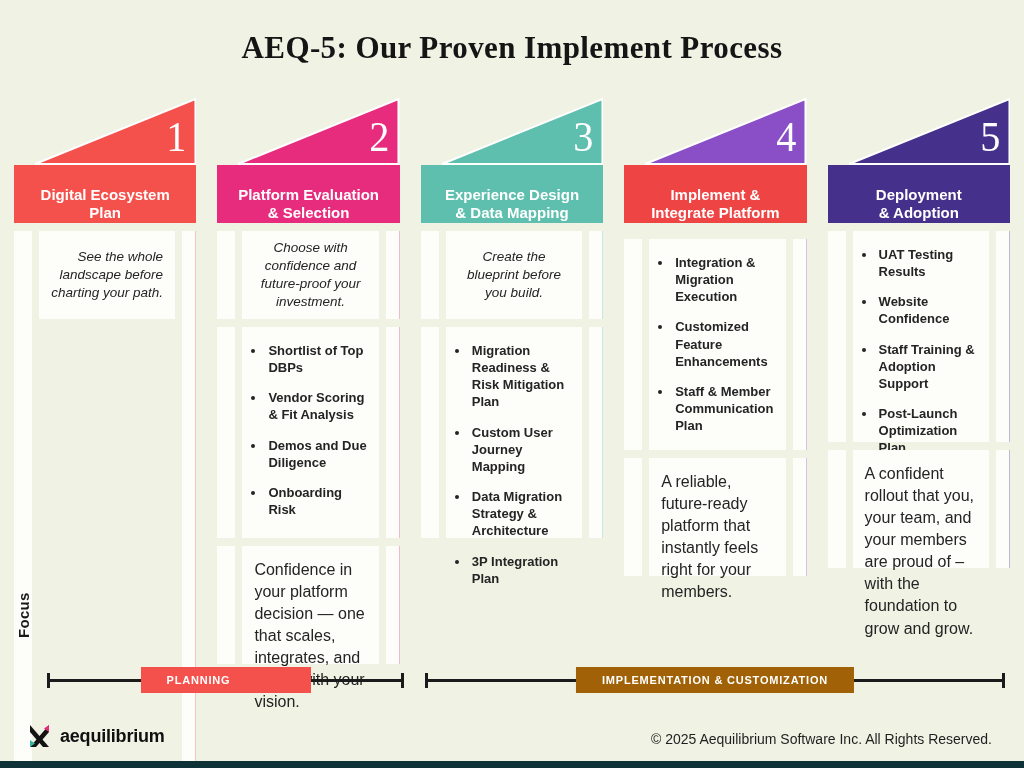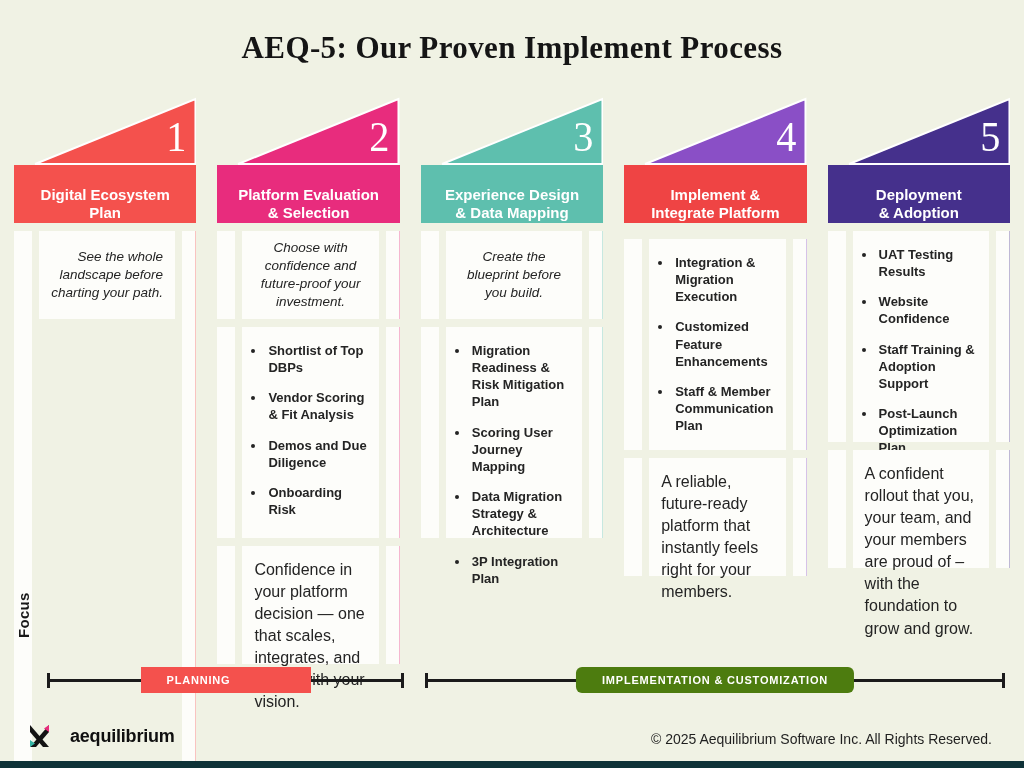--- a/index.html
+++ b/index.html
@@ -59,21 +59,21 @@
     content:""; position:absolute; top:-6px; width:3px; height:15px; background:#1b1b1b;
   }
   .segline::before { left:0; } .segline::after { right:0; }
   .badge {
     position:absolute; left:50%; top:18px; transform:translate(-50%,-50%);
     min-width:170px; box-sizing:border-box; padding:7px 26px;
     color:#ffffff; font-weight:700; font-size:11px; letter-spacing:0.8px;
     white-space:nowrap;
   }
 
-  .footer-logo { position:absolute; left:30px; top:725px; display:flex; align-items:center; gap:21px;justify-content:flex-end; }
+  .footer-logo { position:absolute; left:30px; top:725px; display:flex; align-items:center; gap:11px;justify-content:flex-end; }
   .logo-text { font-weight:700; font-size:18px; letter-spacing:-0.2px; color:#101010; }
   .copyright { position:absolute; right:32px; top:731px; font-size:14px; color:#1f1f1f; }
 
   .bottom-bar { position:absolute; left:0; bottom:0; width:100%; height:7px; }
 </style>
 </head>
 <body style="background-color: rgb(240, 242, 228);">
 
 <div class="canvas">
 
@@ -160,21 +160,21 @@
 blueprint before
 you build.</span>
         </div>
         <div class="strip pole" style="border-right-color: rgba(94, 191, 174, 0.333);"></div>
       </div>
       <div class="band action-band">
         <div class="strip"></div>
         <div class="cell">
           <ul class="alist">
               <li>Migration Readiness &amp; Risk Mitigation Plan</li>
-              <li>Scoring User Journey Mapping</li>
+              <li>Custom User Journey Mapping</li>
               <li>Data Migration Strategy &amp; Architecture</li>
               <li>3P Integration Plan</li>
             </ul>
         </div>
         <div class="strip pole" style="border-right-color: rgba(94, 191, 174, 0.333);"></div>
       </div>
       <div class="band outcome-band">
         <div class="strip"></div>
         <div class="strip pole" style="border-right-color: rgba(94, 191, 174, 0.333);"></div>
       </div>
@@ -245,21 +245,21 @@
 
   </div>
 
   <div class="timeline">
     <div class="seg seg1">
       <div class="segline"></div>
       <div class="badge" style="background-color: rgb(244, 81, 77);">PLANNING</div>
     </div>
     <div class="seg seg2">
       <div class="segline"></div>
-      <div class="badge" style="background-color: #4d7c0f; border-radius: 6px;">IMPLEMENTATION &amp; CUSTOMIZATION</div>
+      <div class="badge" style="background-color: #a16207;">IMPLEMENTATION &amp; CUSTOMIZATION</div>
     </div>
   </div>
 
   <div class="footer-logo">
     <svg width="19" height="22" viewBox="0 0 19 22">
       <polygon points="0,0 19,22 13,22 0,7" fill="#131313"></polygon>
       <polygon points="19,0 0,22 6,22 19,7" fill="#131313"></polygon>
       <polygon points="19,0 19,7 14,3.5" fill="#e82c7d"></polygon>
       <polygon points="0,22 0,15 5,18.5" fill="#35b5a5"></polygon>
     </svg>

